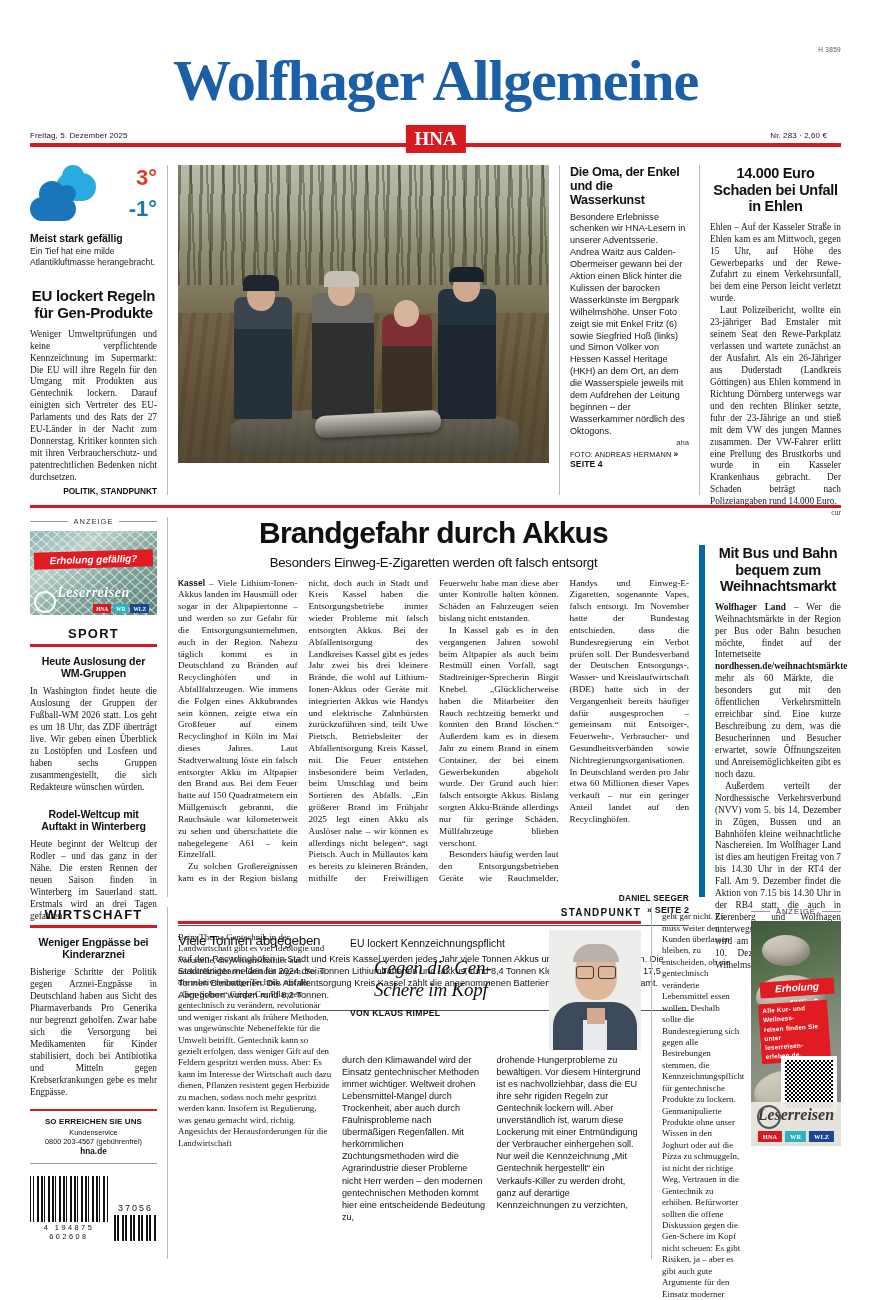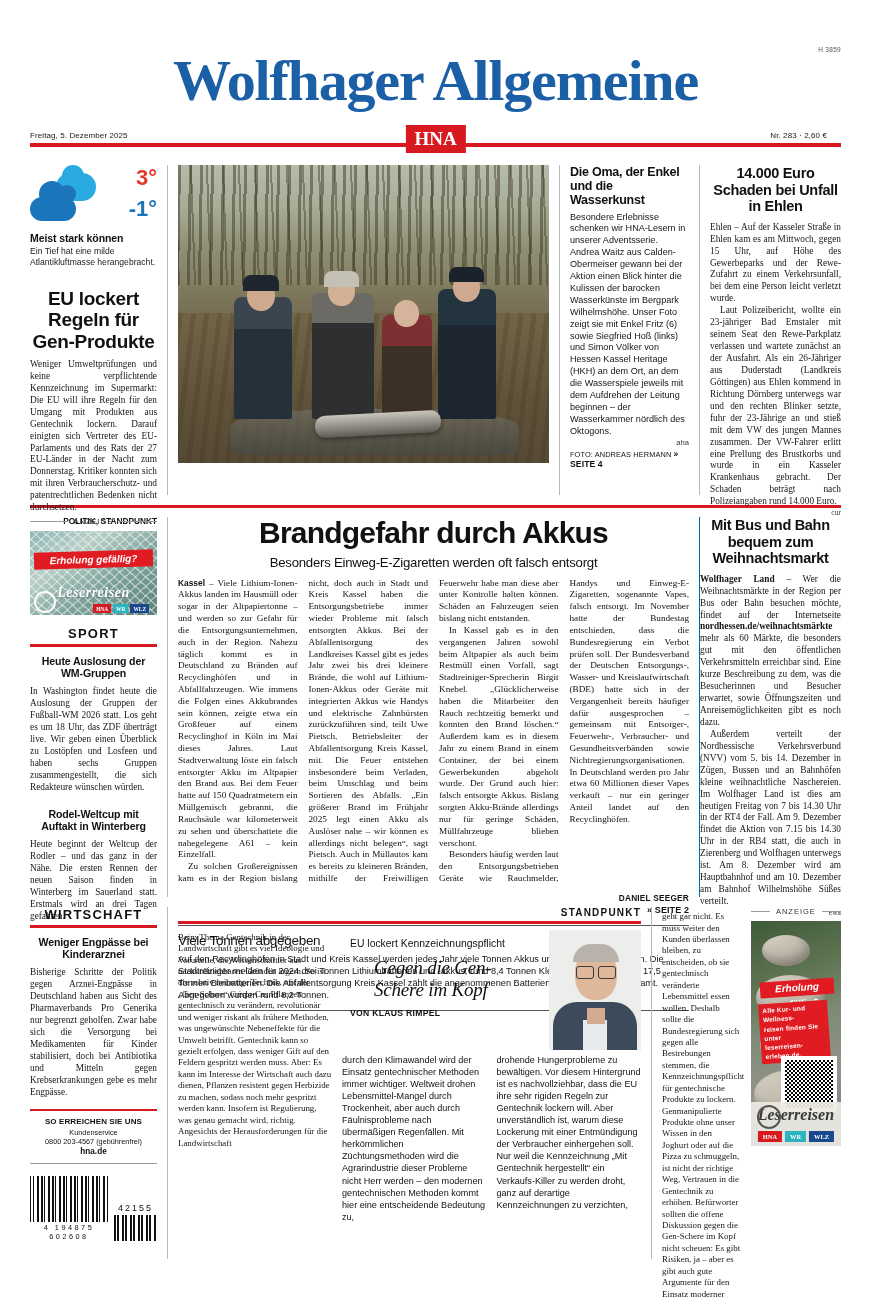--- a/index.html
+++ b/index.html
@@ -61,21 +61,21 @@
   .cloud-icon .c2 { position:absolute; width:46px; height:24px; border-radius:12px; background:#1b75bb; left:0; bottom:2px;}
   .cloud-icon .c2b { position:absolute; width:26px; height:26px; border-radius:50%; background:#1b75bb; left:9px; top:10px;}
   .cloud-icon .c2c { position:absolute; width:18px; height:18px; border-radius:50%; background:#1b75bb; left:28px; top:14px;}
   .temps { text-align:right; padding-top:2px; }
   .temp-hi { font-size:22px; font-weight:700; color:#e23b2e; line-height:1; }
   .temp-lo { font-size:22px; font-weight:700; color:#1b75bb; line-height:1; margin-top:9px; }
   .weather-title { font-size:10.5px; font-weight:700; margin-top:9px; letter-spacing:-.1px; }
   .weather-desc { font-size:8.6px; line-height:1.28; color:#222; margin-top:2px; }
 
   .hl-left {
-    font-size:19px; font-weight:700; line-height:1.12; text-align:center;
+    font-size:15px; font-weight:700; line-height:1.12; text-align:center;
     margin-top:20px; letter-spacing:-.3px;
   }
   .body-serif {
     font-family:"Liberation Serif", serif; font-size:9.3px; line-height:1.285;
     text-align:justify; color:#161616; margin-top:7px;
     hyphens:auto; -webkit-hyphens:auto;
   }
   .kicker-end { font-family:"Liberation Sans",sans-serif; font-size:8.3px; font-weight:700; text-align:right; display:block; margin-top:2px;}
 
   
@@ -123,21 +123,21 @@
   .cap-credit b { font-size:8.6px; }
 
   .hl-right { font-size:14.5px; font-weight:700; line-height:1.14; text-align:center; letter-spacing:-.3px;}
 
   .band-rule { height:3px; background:#d71920; margin-top:10px; }
 
   
   .main-wrap { display:flex; margin-top:9px; height:380px; }
   .main-left { width:138px; flex:0 0 138px; padding-right:10px; border-right:1px solid #b9b9b9;}
   .main-center { flex:1 1 auto; padding:0 10px; }
-  .main-right { width:142px; flex:0 0 142px; border-left:1px solid #0369a1;}
+  .main-right { width:142px; flex:0 0 142px; padding-left:10px; border-left:6px solid #0369a1;margin-top:28px;}
 
   .anzeige-label { display:flex; align-items:center; gap:6px; font-size:7.5px; letter-spacing:1px; color:#333; }
   .anzeige-label:before, .anzeige-label:after { content:""; flex:1; height:1px; background:#9a9a9a; }
 
   .ad-box { width:100%; height:84px; margin-top:5px; position:relative; overflow:hidden;
     background:linear-gradient(145deg,#8fb7b8 0%, #b9cfc7 30%, #7fa49c 60%, #5d8179 100%);}
   .ad-box .hammock { position:absolute; inset:0;
     background:repeating-linear-gradient(42deg, rgba(255,255,255,.42) 0 1.5px, rgba(255,255,255,0) 1.5px 7px),
                repeating-linear-gradient(-42deg, rgba(255,255,255,.38) 0 1.5px, rgba(255,255,255,0) 1.5px 7px);}
   .ad-box .bar { position:absolute; left:4px; top:20px; right:4px; height:17px; background:#e11b22; transform:rotate(-1.6deg);}
@@ -261,21 +261,21 @@
             <div class="c1b"></div>
             <div class="c2"></div>
             <div class="c2b"></div>
             <div class="c2c"></div>
         </div>
         <div class="temps">
           <div class="temp-hi">3°</div>
           <div class="temp-lo">-1°</div>
         </div>
       </div>
-      <div class="weather-title">Meist stark können</div>
+      <div class="weather-title">Meist stark gefällig</div>
       <div class="weather-desc">Ein Tief hat eine milde Atlantikluftmasse herangebracht.</div>
 
       <div class="hl-left">EU lockert Regeln für Gen-Produkte</div>
       <div class="body-serif">Weniger Umweltprüfungen und keine verpflichtende Kennzeichnung im Supermarkt: Die EU will ihre Regeln für den Umgang mit Produkten aus Gentechnik lockern. Darauf einigten sich Vertreter des EU-Parlaments und des Rats der 27 EU-Länder in der Nacht zum Donnerstag. Kritiker konnten sich mit ihren Verbraucherschutz- und patentrechtlichen Bedenken nicht durchsetzen.</div>
       <span class="kicker-end">POLITIK, STANDPUNKT</span>
     </div>
 
     <div class="col-photo">
       <div class="photo">
         <div class="sky"></div>
@@ -391,21 +391,21 @@
         <div class="t4">hna.de</div>
       </div>
       <div class="contact-rule"></div>
 
       <div class="barcode-wrap">
         <div style="flex:1 1 auto;">
           <div class="barcode"></div>
           <div class="barcode-num">4  194875  602608</div>
         </div>
         <div class="barcode2">
-          <div class="n">42155</div>
+          <div class="n">37056</div>
           <div class="b"></div>
         </div>
       </div>
     </div>
 
     <div class="bot-mid">
       <div class="standpunkt-head">STANDPUNKT</div>
       <div class="sp-rule"></div>
 
       <div style="display:flex; gap:10px; margin-top:6px;">

